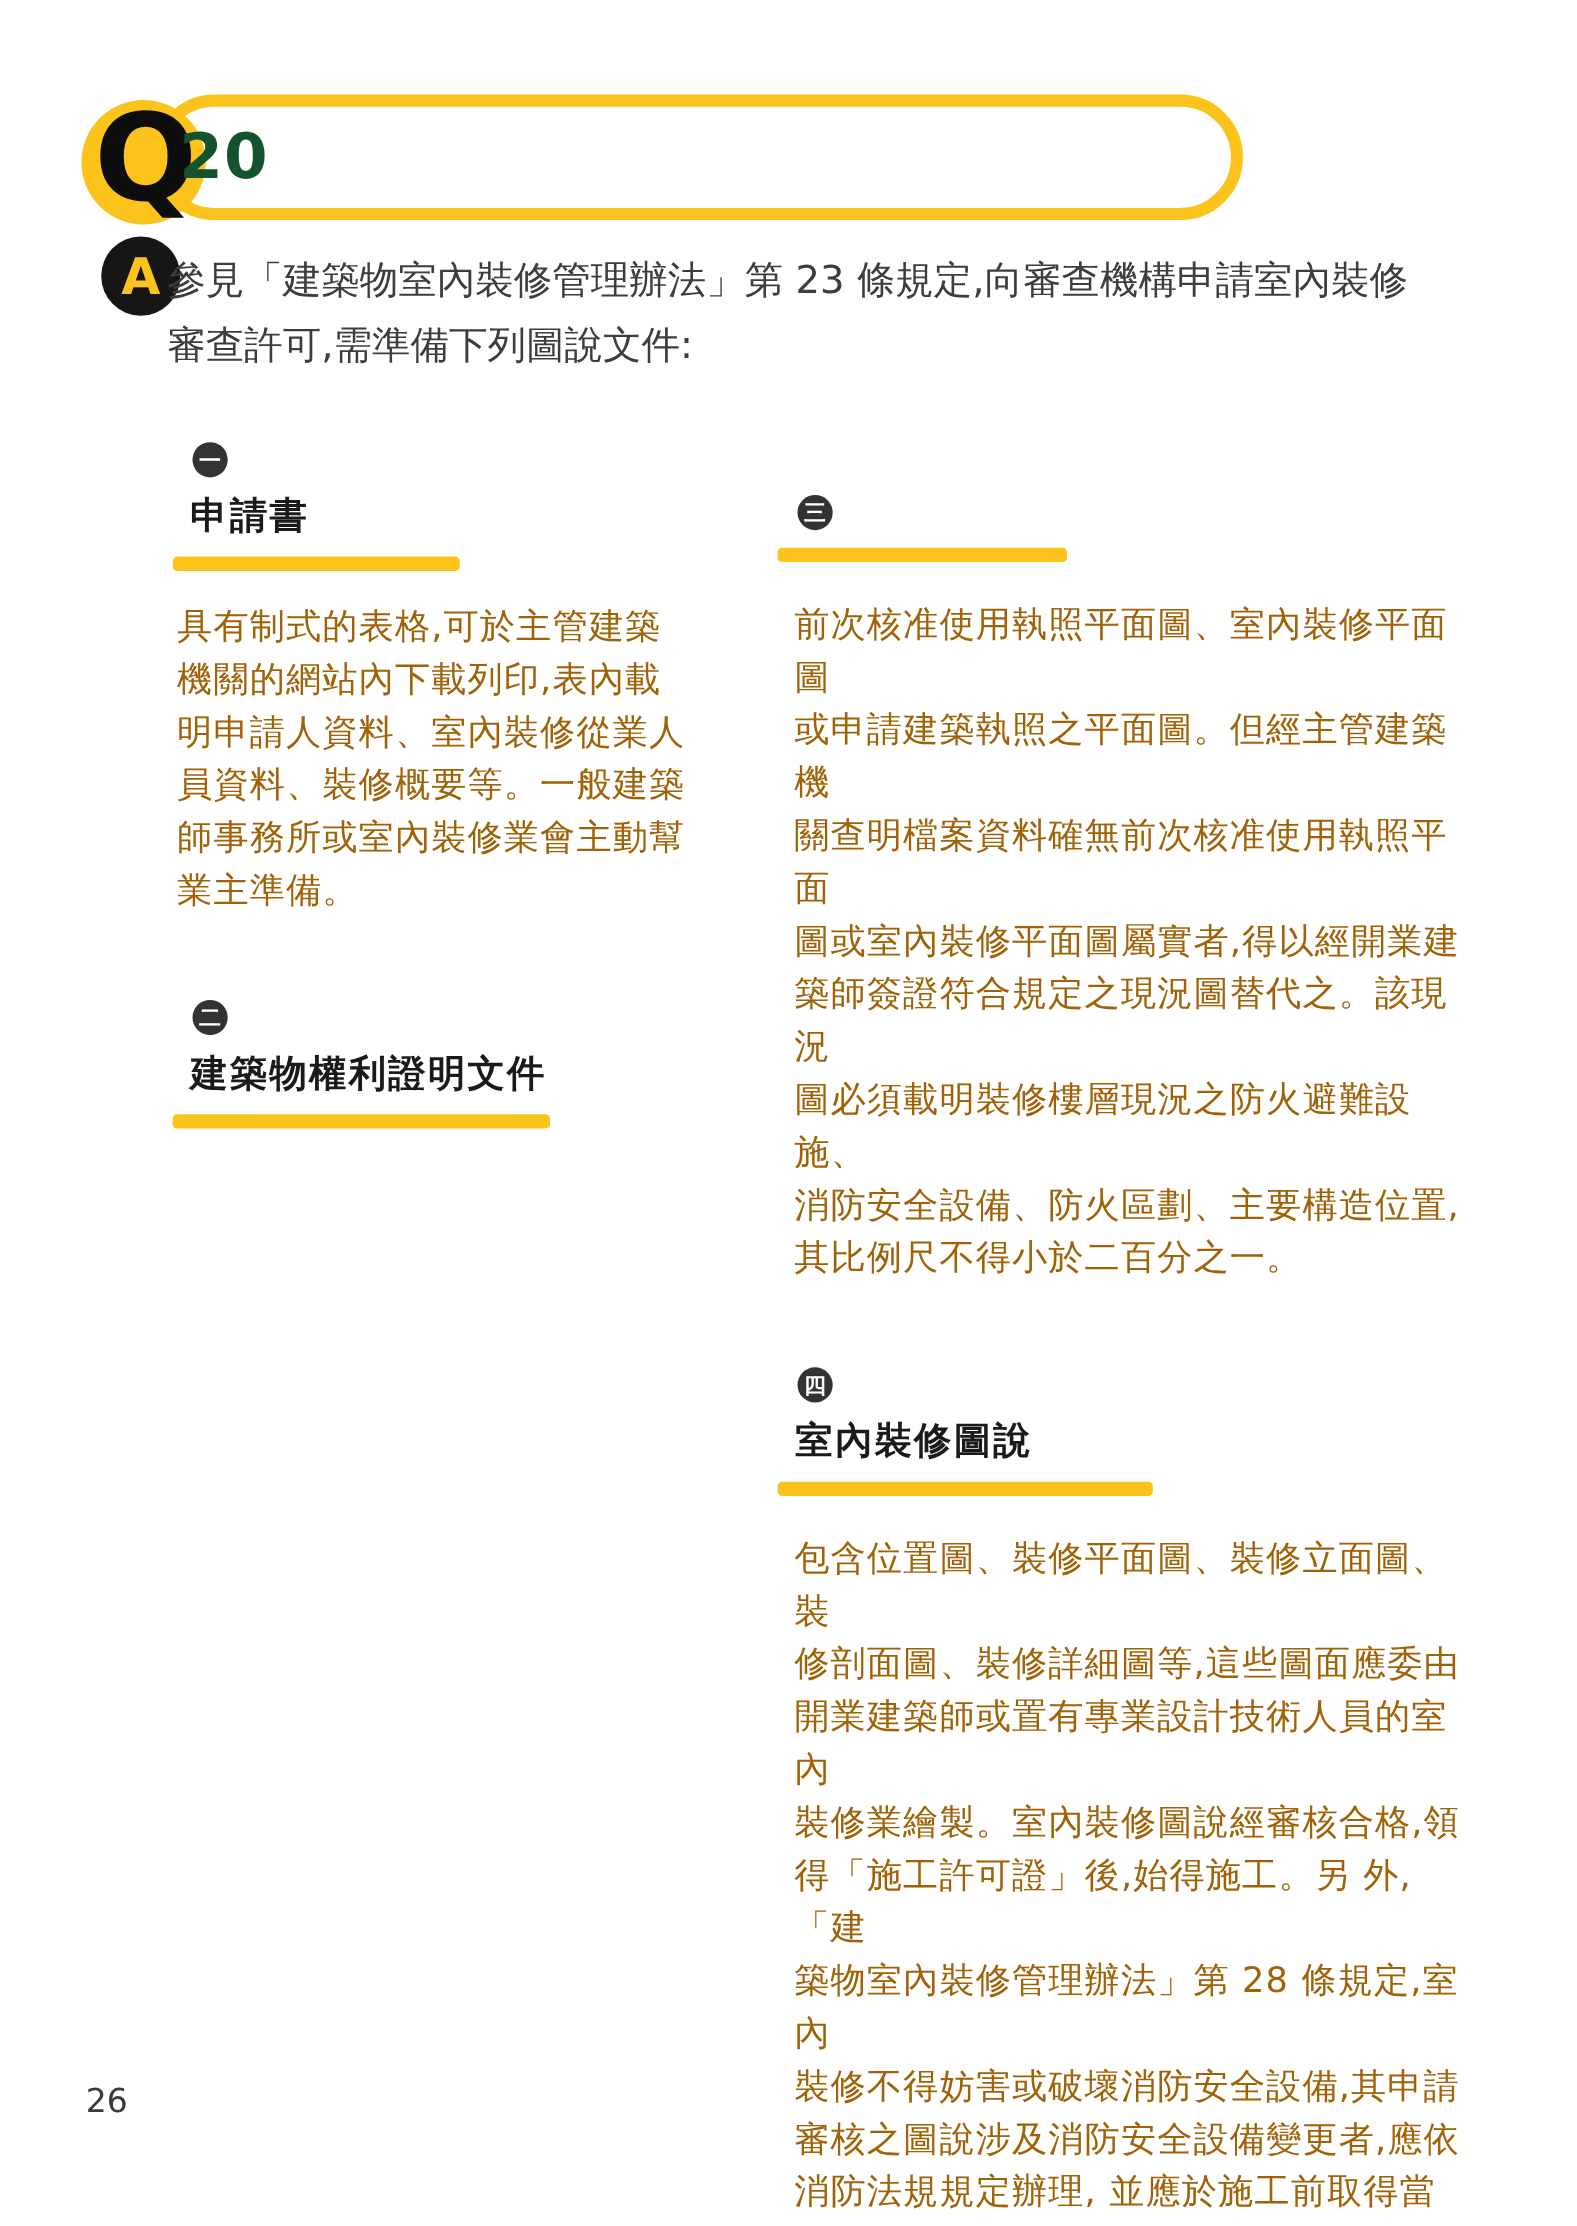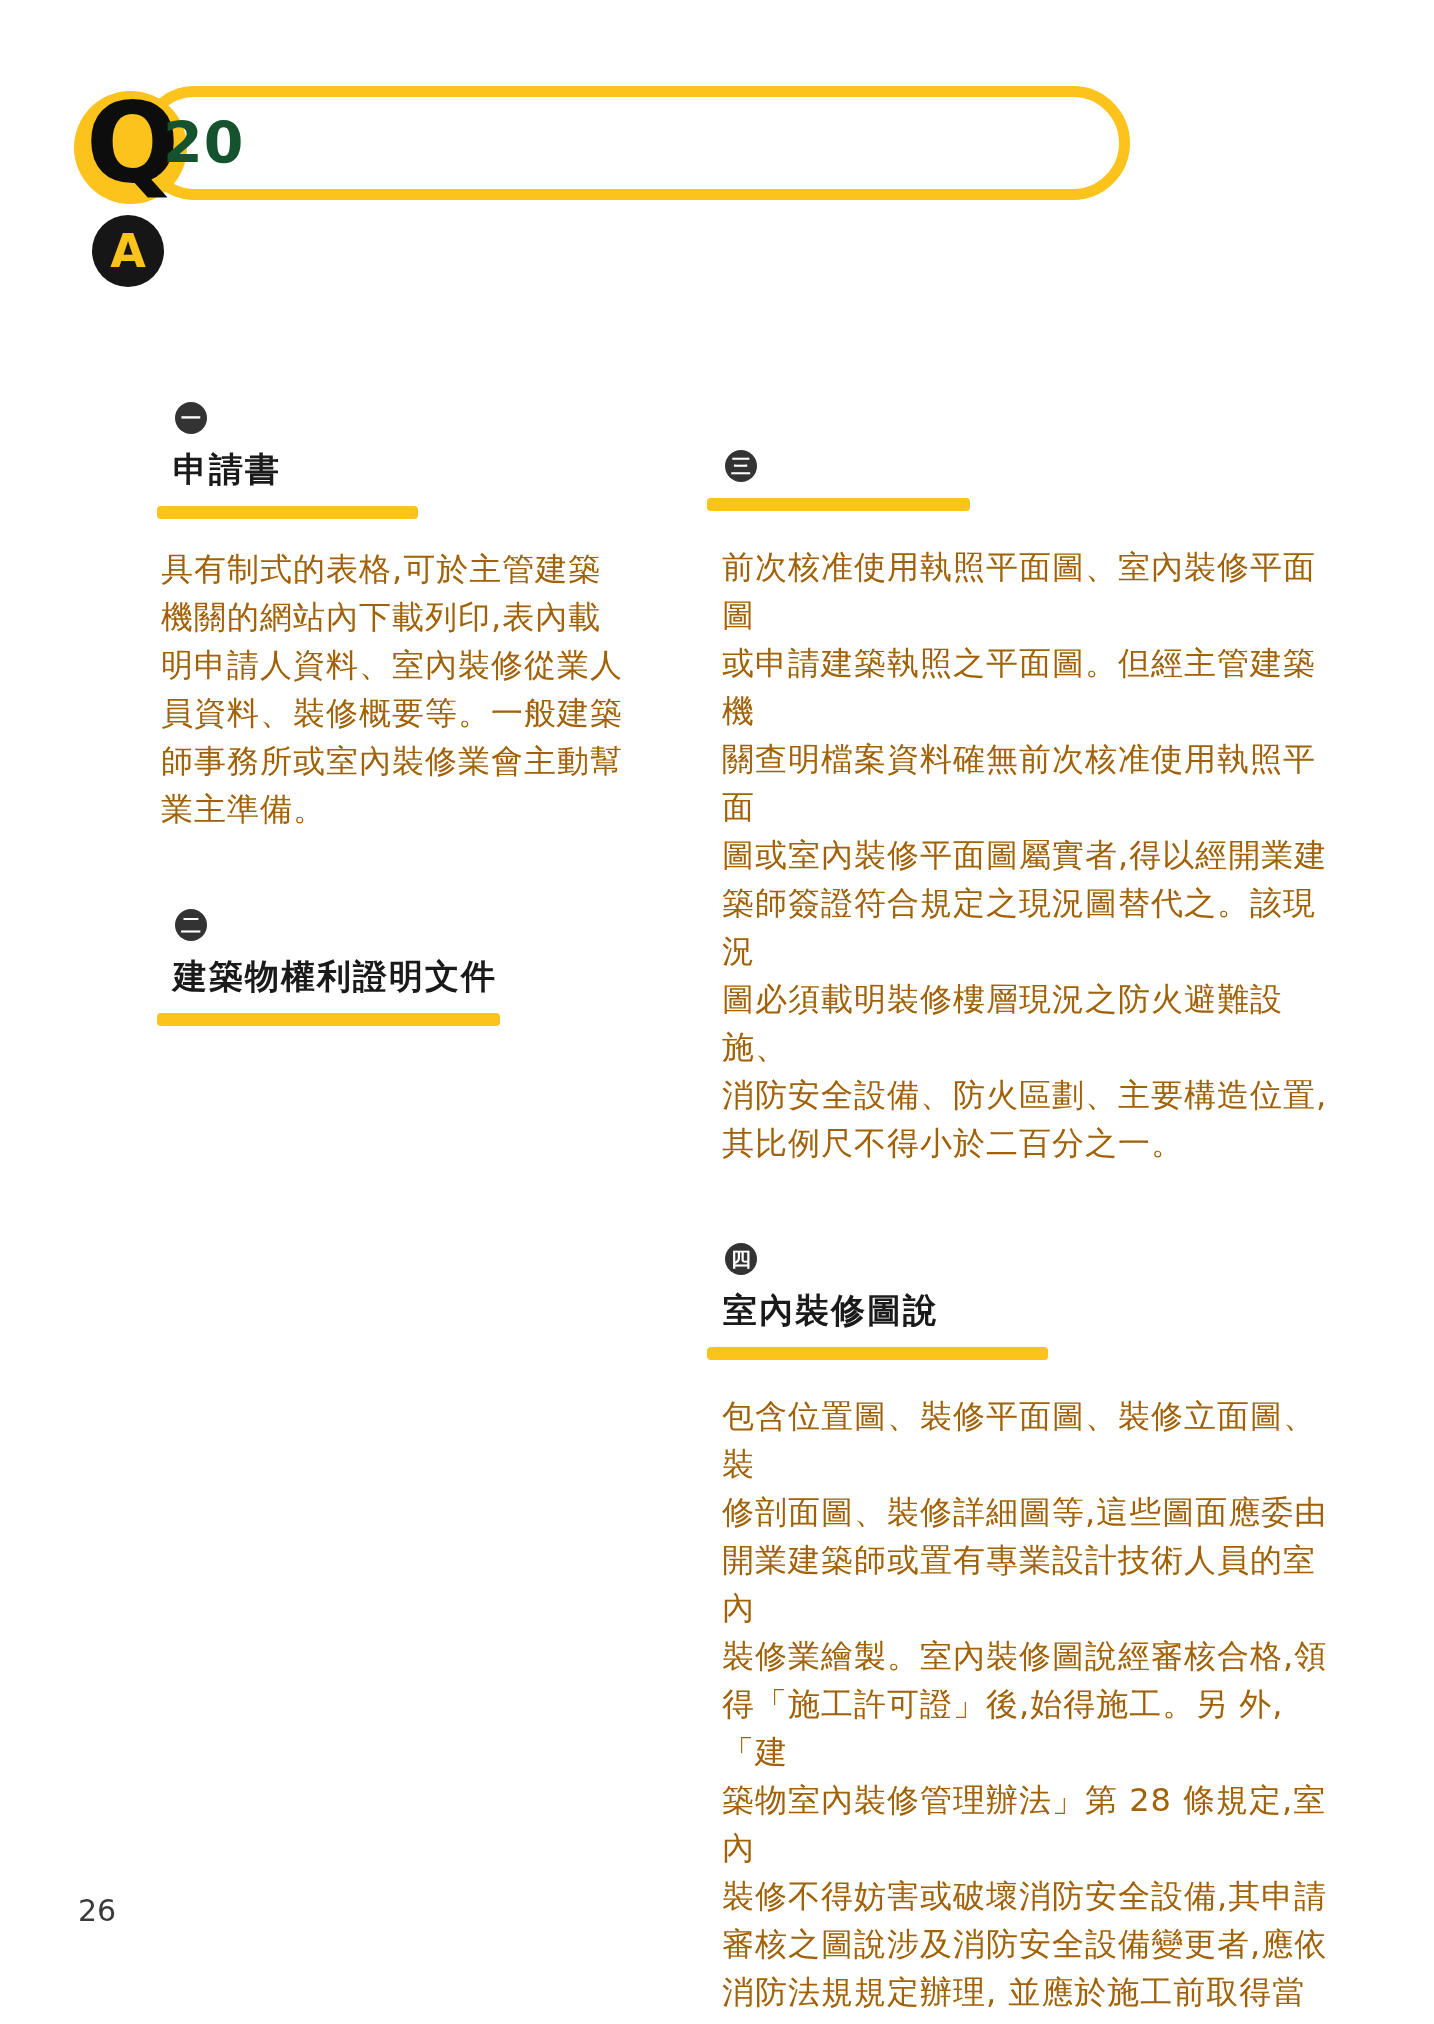--- a/index.html
+++ b/index.html
@@ -83,20 +83,22 @@
 <div class="page">
 
   <div class="q-pill"></div>
   <div class="q-circle"></div>
   <div class="q-letter">Q</div>
   <div class="q-number">20</div>
 
   <div class="a-badge">
     <span>A</span>
   </div>
+  <div class="answer-text">參見「建築物室內裝修管理辦法」第 23 條規定,向審查機構申請室內裝修
+審查許可,需準備下列圖說文件:</div>
 
   <div class="column col-left">
     <div class="section sec-1">
       <div class="sec-icon">一</div>
       <div class="sec-heading">申請書</div>
       <div class="sec-bar"></div>
       <div class="sec-body">具有制式的表格,可於主管建築
 機關的網站內下載列印,表內載
 明申請人資料、室內裝修從業人
 員資料、裝修概要等。一般建築

